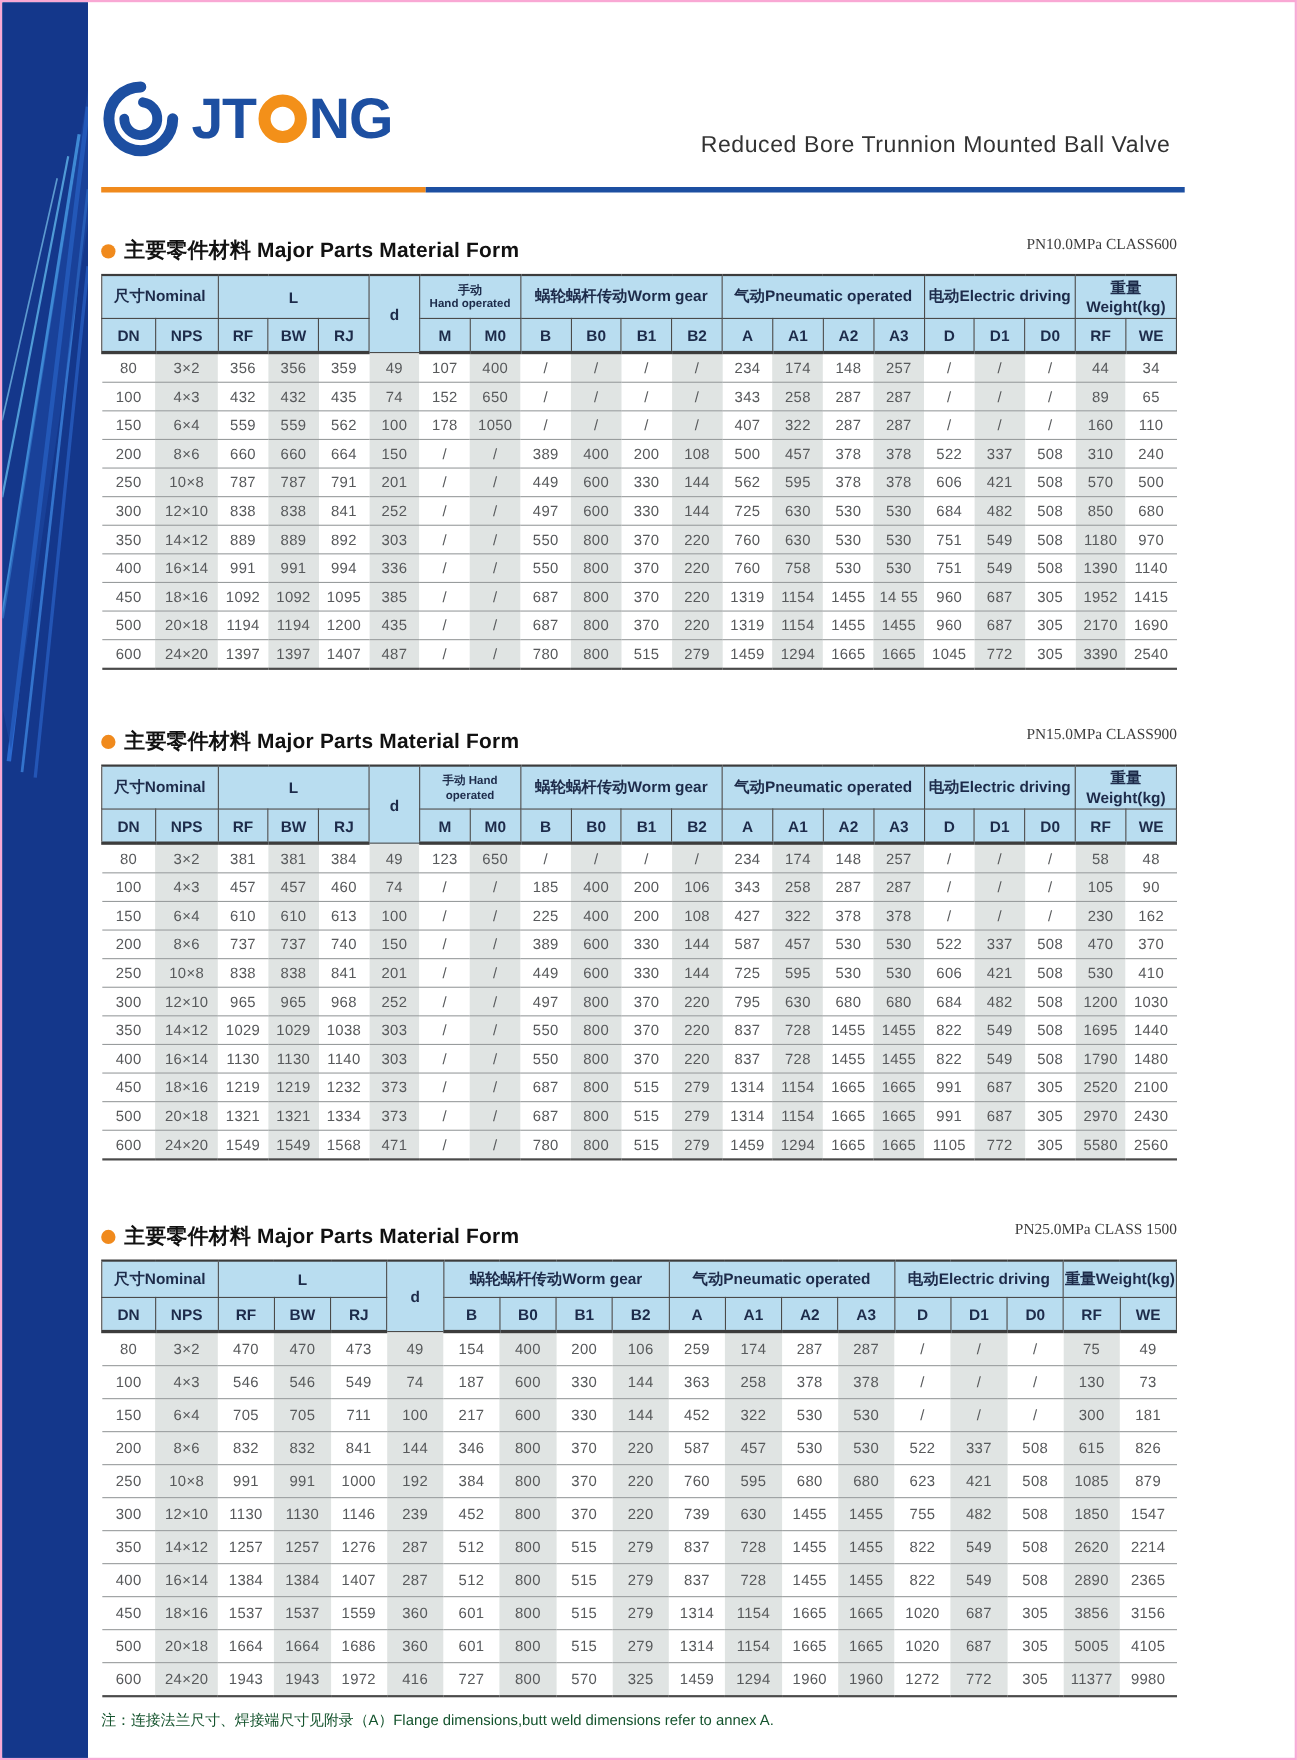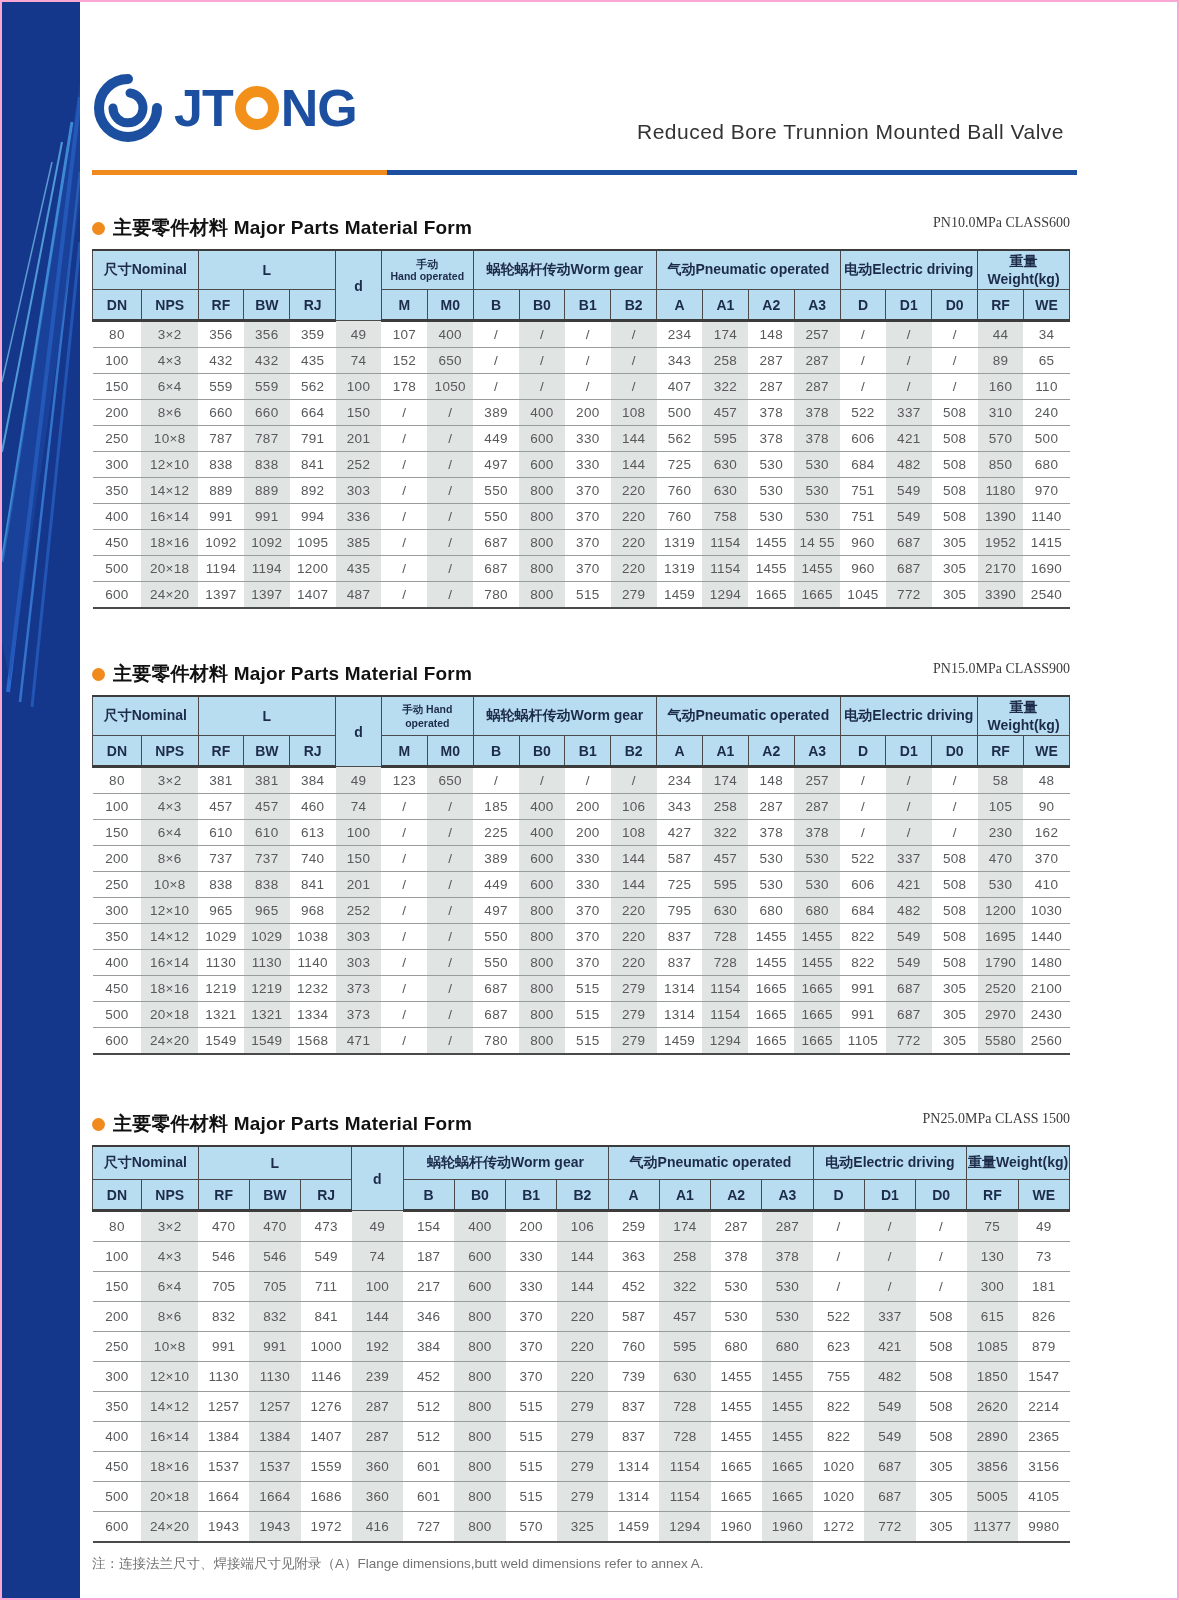--- a/index.html
+++ b/index.html
@@ -48,21 +48,21 @@
   table.spec th .g1{font-size:11px;line-height:1.15;}
   table.spec th .g2{font-size:10.5px;line-height:1.15;}
   table.spec td{
     text-align:center;color:#57595b;height:25px;padding:0;
     border-bottom:1px solid #989c9d;letter-spacing:0.3px;
   }
   table.spec td.alt{background:#e0e4e3;}
   table.spec tbody tr:last-child td{border-bottom:2px solid #4a4a4a;}
   table.t3 td{height:29px;}
   
-  .note{margin-top:12px;font-size:13.5px;color:#737373;width:978px;}
+  .note{margin-top:12px;font-size:13.5px;color:#14532d;width:978px;}
 </style>
 </head>
 <body>
 
 <div class="page">
 
   <div class="band">
     <svg width="78" height="1600" viewBox="0 0 78 1600">
       <rect x="0" y="0" width="78" height="1600" fill="#14378b"></rect>
       <polyline points="78,95 6,690" fill="none" stroke="#2e6fd6" stroke-width="4" opacity="0.9"></polyline>

